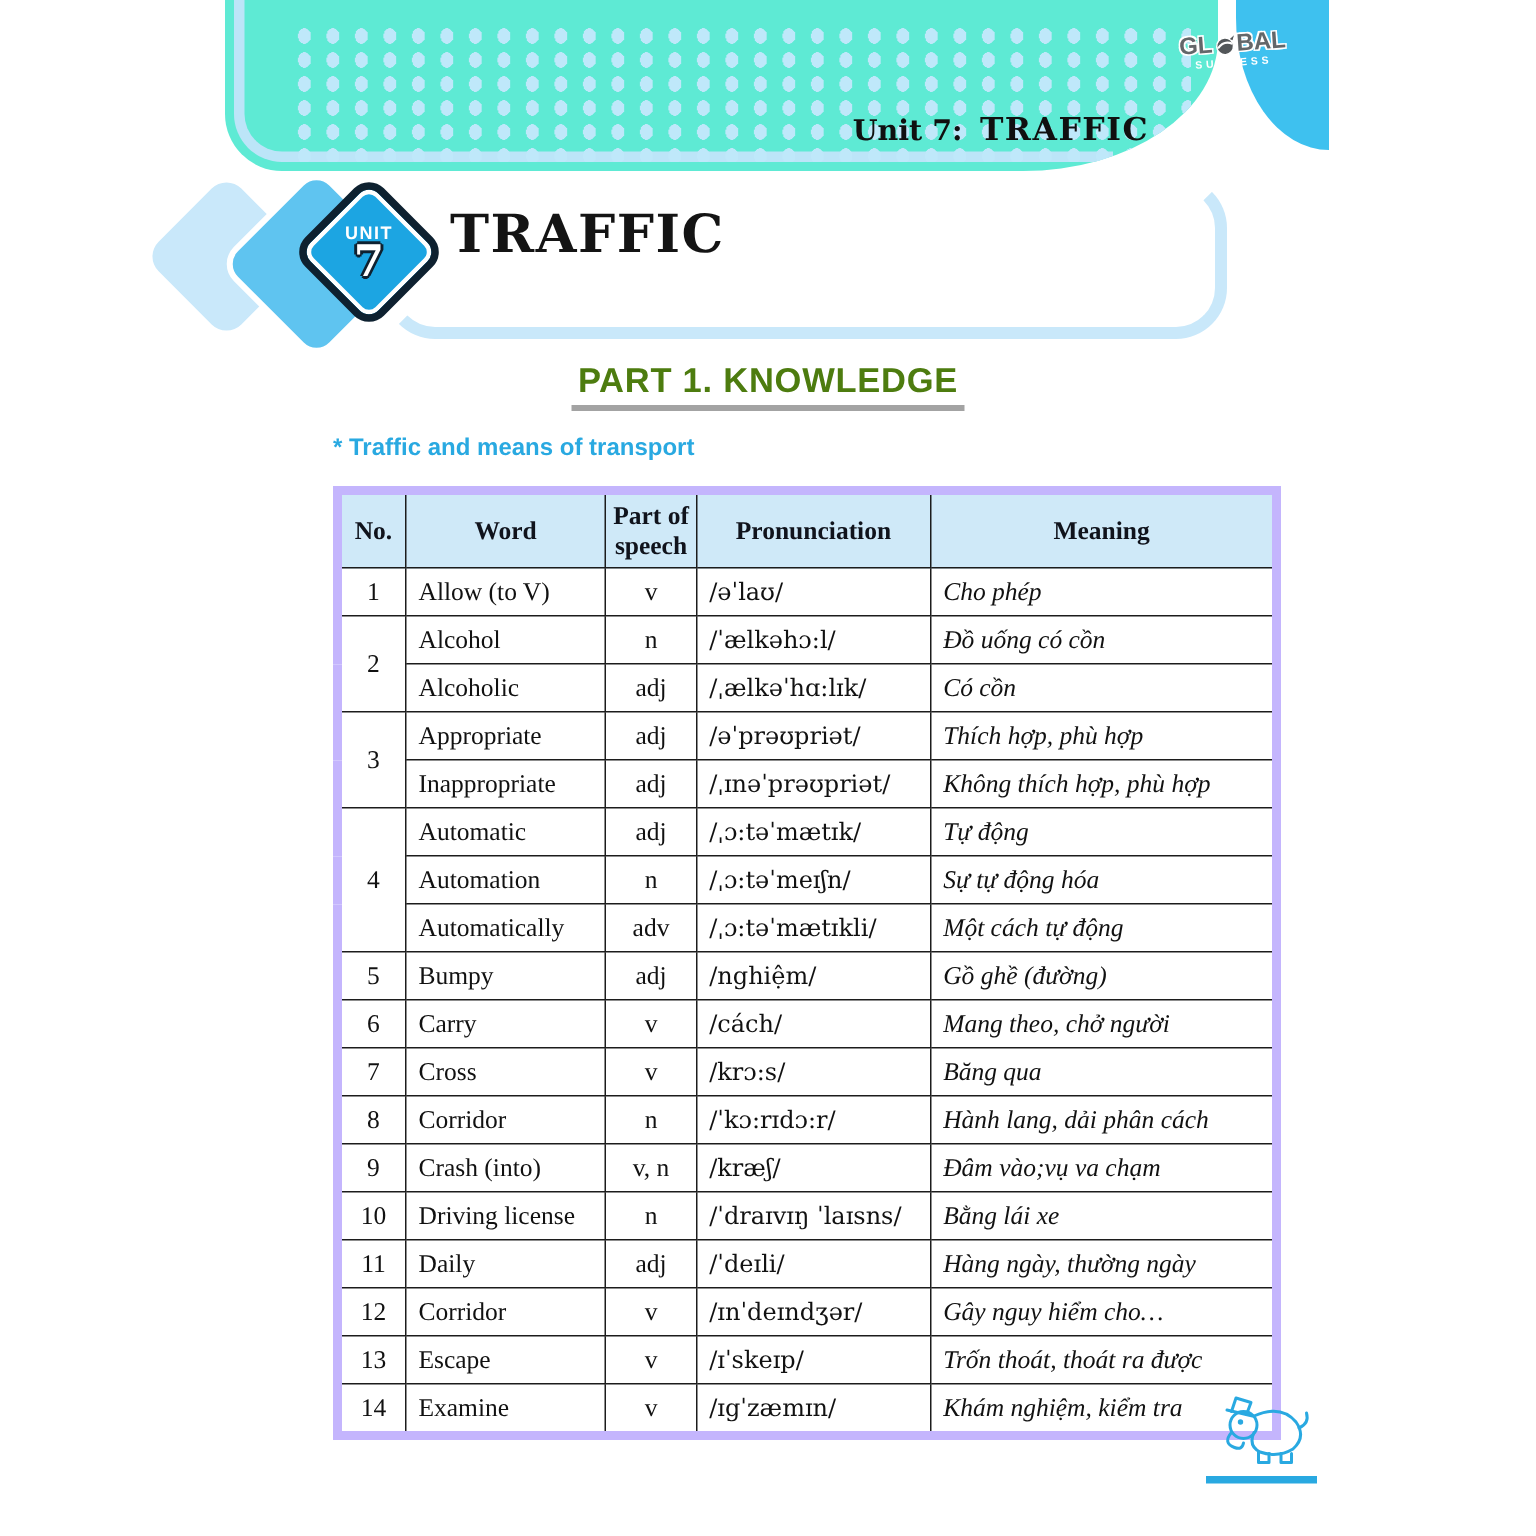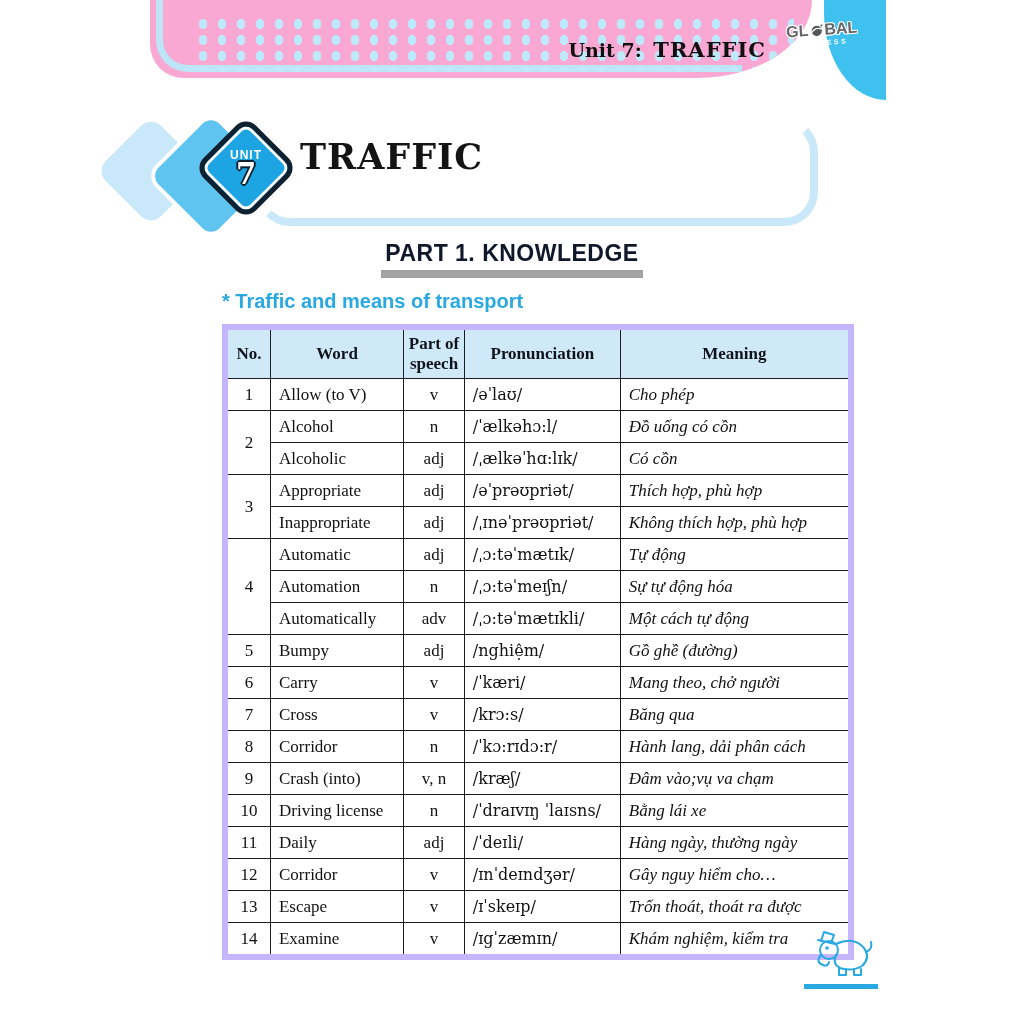--- a/index.html
+++ b/index.html
@@ -1,21 +1,21 @@
 <!DOCTYPE html>
 <html><head>
 <meta charset="utf-8">
 <style>
   html,body{margin:0;padding:0;}
   body{width:1024px;height:1024px;background:#ffffff;position:relative;overflow:hidden;
        font-family:"Liberation Sans",sans-serif;}
   .page{position:absolute;inset:0;}
 
   
-  .band{position:absolute;left:150px;top:0;width:662px;height:78px;background:#f9a8d4;
+  .band{position:absolute;left:150px;top:0;width:662px;height:114px;background:#5eead4;
         border-radius:0 0 130px 38px / 0 0 88px 38px;overflow:hidden;}
   .band-stripe{position:absolute;left:6px;top:-12px;right:70px;bottom:6px;
         border-left:7px solid #bce5f8;border-bottom:7px solid #bce5f8;
         border-bottom-left-radius:32px;}
   .band-dots{position:absolute;left:44px;top:16px;right:18px;bottom:6px;
         background-image:radial-gradient(5px 6px at 9px 8px,#bfe8fa 85%,transparent 87%);
         background-size:19px 16px;}
   .band-unit{position:absolute;right:46px;bottom:16px;color:#101010;
         font-family:"DejaVu Serif",serif;font-weight:bold;white-space:nowrap;}
   .band-unit .u-label{font-size:19px;}
@@ -48,24 +48,24 @@
         flex-direction:column;align-items:center;justify-content:center;color:#fff;}
   .d-badge-inner .bu{font-size:12px;font-weight:bold;letter-spacing:1px;line-height:12px;}
   .d-badge-inner .bn{font-family:"DejaVu Serif",serif;font-size:29px;font-weight:bold;line-height:27px;
         text-shadow:-2px 0 #0e2130,2px 0 #0e2130,0 -2px #0e2130,0 2px #0e2130,
                     -1px -1px #0e2130,1px 1px #0e2130,1px -1px #0e2130,-1px 1px #0e2130;}
   .unit-title{position:absolute;left:300px;top:136px;font-family:"DejaVu Serif",serif;
         font-weight:bold;font-size:35px;color:#141414;letter-spacing:1px;}
 
   
   .part-heading{position:absolute;left:0;top:240px;width:100%;text-align:center;}
-  .part-heading span{display:inline-block;color:#0f172a;font-weight:bold;font-size:23px;
-        letter-spacing:0.5px;border-bottom:8px solid #a3a3a3;padding:0 4px 3px;}
+  .part-heading span{display:inline-block;color:#4d7c0f;font-weight:bold;font-size:23px;
+        letter-spacing:0.5px;border-bottom:4px solid #a3a3a3;padding:0 4px 3px;}
   .section-heading{position:absolute;left:222px;top:290px;color:#29a9e1;
-        font-weight:bold;font-size:20px;}
+        font-weight:bold;font-size:16px;}
 
   
   .vocab{position:absolute;left:222px;top:324px;width:632px;border-collapse:collapse;
         font-family:"Liberation Serif","DejaVu Serif",serif;font-size:17px;color:#111;
         border:6px solid #c4b5fd;}
   .vocab th,.vocab td{border:1px solid #1c1c1c;}
   .vocab th{background:#cfe9f8;font-weight:bold;height:46px;font-size:17px;color:#10131c;}
   .vocab td{padding:3px 8px;height:25px;vertical-align:middle;}
   .no-cell{text-align:center;padding:3px 2px !important;}
   .pos-cell{text-align:center;}
@@ -197,21 +197,21 @@
           <td class="no-cell" rowspan="1">5</td>
           <td class="word-cell">Bumpy</td>
           <td class="pos-cell">adj</td>
           <td class="pron-cell">/nghiệm/</td>
           <td class="meaning-cell">Gồ ghề (đường)</td>
         </tr>
         <tr>
           <td class="no-cell" rowspan="1">6</td>
           <td class="word-cell">Carry</td>
           <td class="pos-cell">v</td>
-          <td class="pron-cell">/ˈkæri/</td>
+          <td class="pron-cell">/cách/</td>
           <td class="meaning-cell">Mang theo, chở người</td>
         </tr>
         <tr>
           <td class="no-cell" rowspan="1">7</td>
           <td class="word-cell">Cross</td>
           <td class="pos-cell">v</td>
           <td class="pron-cell">/krɔ:s/</td>
           <td class="meaning-cell">Băng qua</td>
         </tr>
         <tr>

